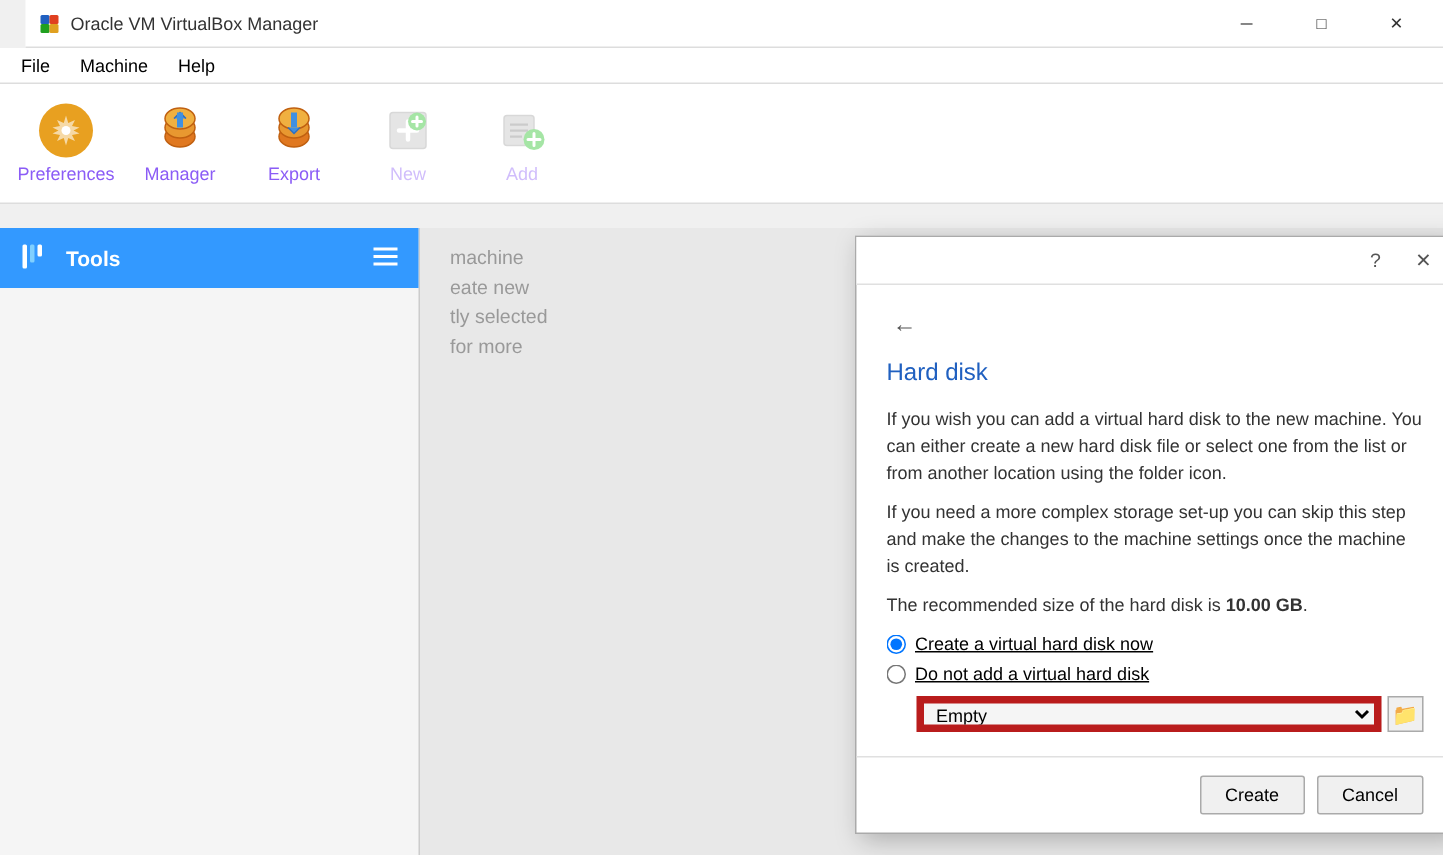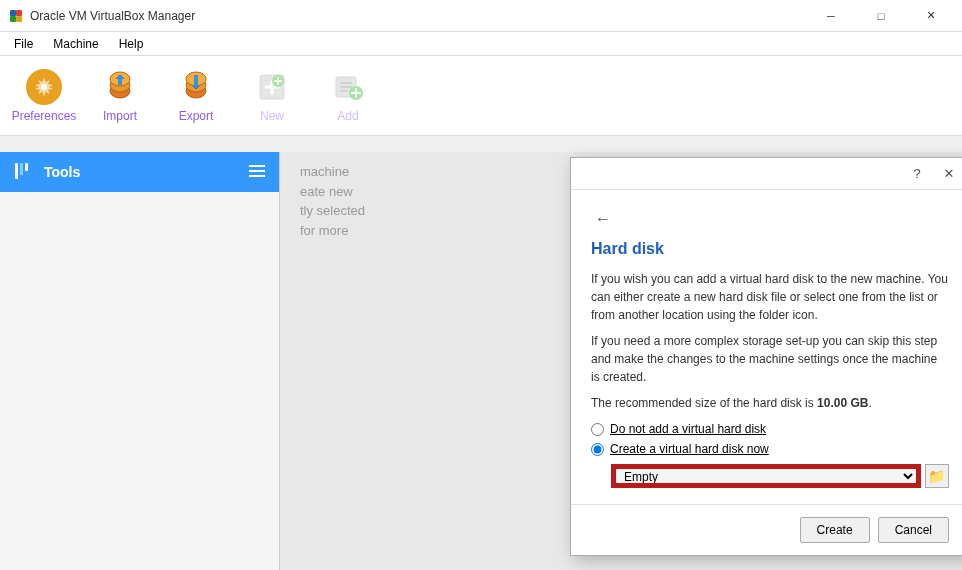--- a/index.html
+++ b/index.html
@@ -15,20 +15,21 @@
 
     
     .title-bar {
       background: #fff;
       height: 32px;
       display: flex;
       align-items: center;
       padding: 12px 8px;
       border-bottom: 1px solid #ddd;
       position: relative;
+      margin-left: 17px;
     }
     .title-bar-icon {
       width: 16px; height: 16px;
       margin-right: 6px;
       display: flex; align-items: center; justify-content: center;
     }
     .title-bar-text {
       font-size: 12px;
       color: #333;
       flex: 1;
@@ -231,21 +232,21 @@
       padding: 2px 4px;
     }
     .dialog-nav-title {
       font-size: 14px;
       color: #333;
     }
 
     .dialog-section-title {
       color: #2060c0;
       font-size: 16px;
-      font-weight: bold;
+      font-weight: normal;
       margin-bottom: 12px;
     }
     .dialog-text {
       font-size: 12px;
       color: #333;
       line-height: 1.5;
       margin-bottom: 8px;
     }
     .dialog-text strong {
       font-weight: bold;
@@ -363,21 +364,21 @@
   <button class="toolbar-btn">
     <div class="icon-import">
       <svg width="36" height="36" viewBox="0 0 36 36">
         <ellipse cx="18" cy="22" rx="10" ry="7" fill="#e07820" stroke="#c06010" stroke-width="1"></ellipse>
         <ellipse cx="18" cy="16" rx="10" ry="7" fill="#e89830" stroke="#c06010" stroke-width="1"></ellipse>
         <ellipse cx="18" cy="10" rx="10" ry="7" fill="#f0b040" stroke="#c06010" stroke-width="1"></ellipse>
         <path d="M14 10 L18 6 L22 10" fill="#4090e0" stroke="#3070c0" stroke-width="1"></path>
         <rect x="16" y="6" width="4" height="10" fill="#4090e0"></rect>
       </svg>
     </div>
-    <span class="toolbar-btn-label">Import</span>
+    <span class="toolbar-btn-label">Manager</span>
   </button>
 
   <button class="toolbar-btn">
     <div class="icon-export">
       <svg width="36" height="36" viewBox="0 0 36 36">
         <ellipse cx="18" cy="22" rx="10" ry="7" fill="#e07820" stroke="#c06010" stroke-width="1"></ellipse>
         <ellipse cx="18" cy="16" rx="10" ry="7" fill="#e89830" stroke="#c06010" stroke-width="1"></ellipse>
         <ellipse cx="18" cy="10" rx="10" ry="7" fill="#f0b040" stroke="#c06010" stroke-width="1"></ellipse>
         <path d="M14 16 L18 20 L22 16" fill="#4090e0" stroke="#3070c0" stroke-width="1"></path>
         <rect x="16" y="6" width="4" height="10" fill="#4090e0"></rect>
@@ -504,26 +505,26 @@
           <p class="dialog-text">If you wish you can add a virtual hard disk to the new machine. You can either create a new hard disk file or select one from the list or from another location using the folder icon.</p>
 
           <p class="dialog-text">If you need a more complex storage set-up you can skip this step and make the changes to the machine settings once the machine is created.</p>
 
           <p class="dialog-text">
             <span>The recommended size of the hard disk is </span><strong>10.00 GB</strong><span>.</span>
           </p>
 
           <div class="radio-group">
             <div class="radio-item">
+              <input type="radio" name="hdd" id="create_disk" checked="" style="">
+              <label for="create_disk">Create a virtual hard disk now</label>
+            </div>
+            <div class="radio-item">
               <input type="radio" name="hdd" id="no_disk" style="">
               <label for="no_disk">Do not add a virtual hard disk</label>
-            </div>
-            <div class="radio-item">
-              <input type="radio" name="hdd" id="create_disk" checked="" style="">
-              <label for="create_disk">Create a virtual hard disk now</label>
             </div>
           </div>
 
           <div class="dropdown-row">
             <select class="dropdown-select">
               <option>Empty</option>
             </select>
             <button class="folder-btn">
               <span>📁</span>
             </button>

